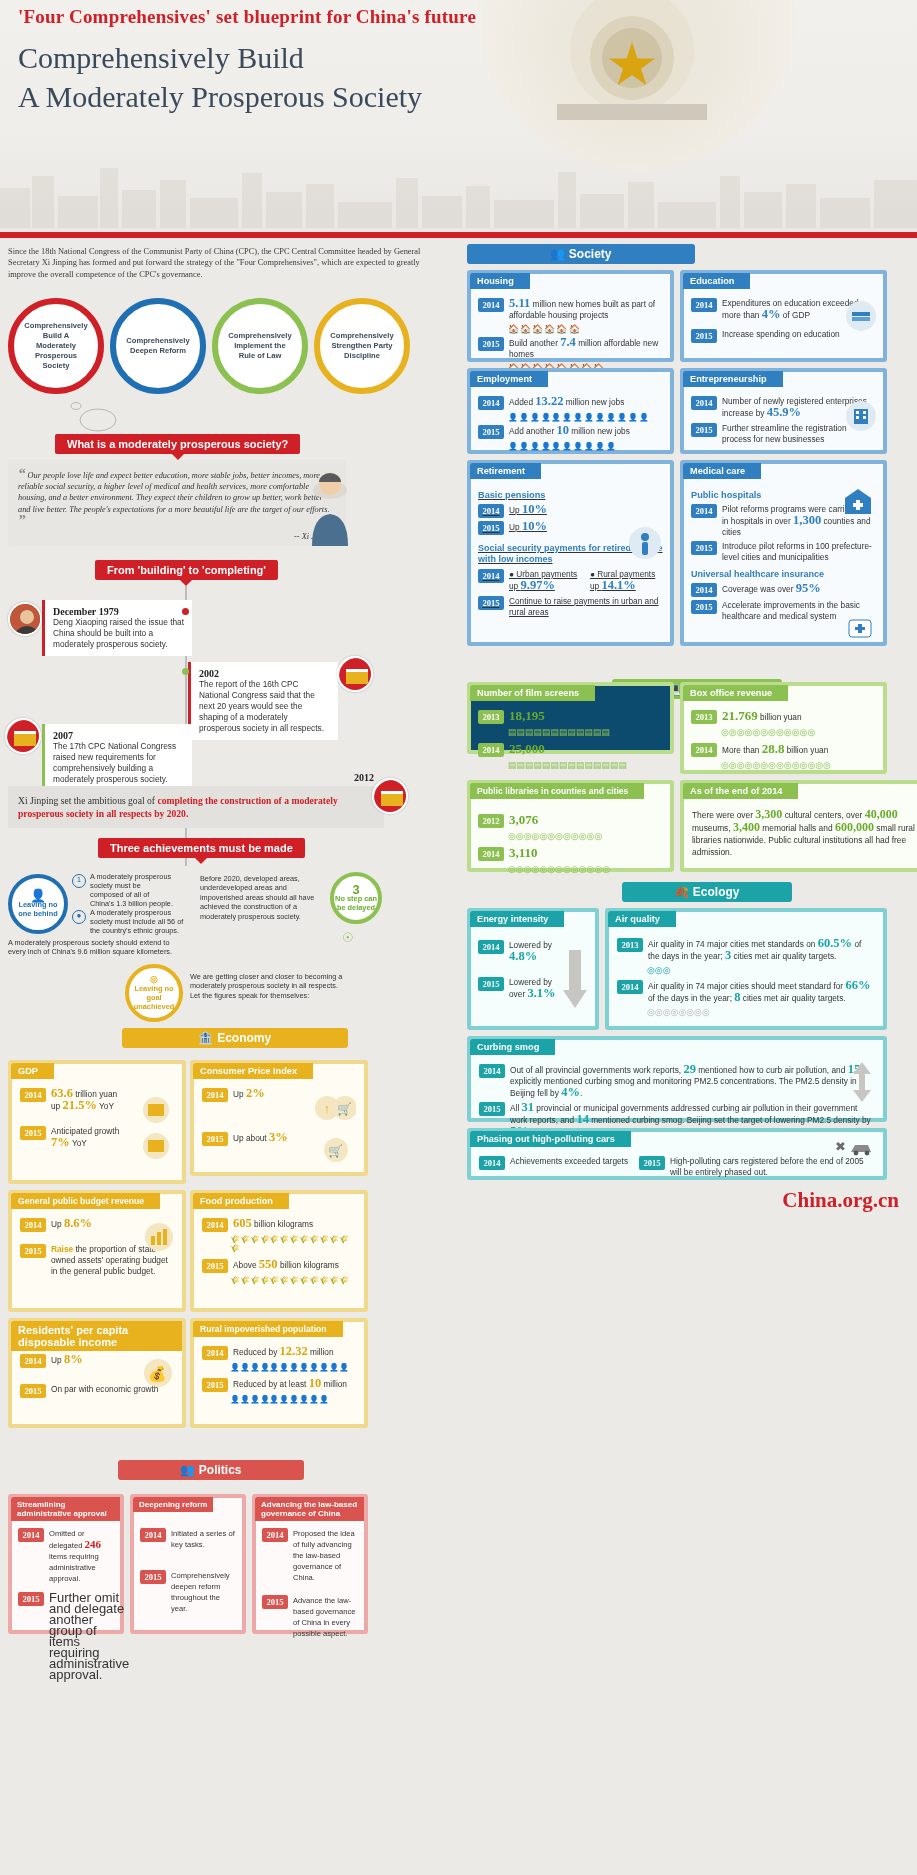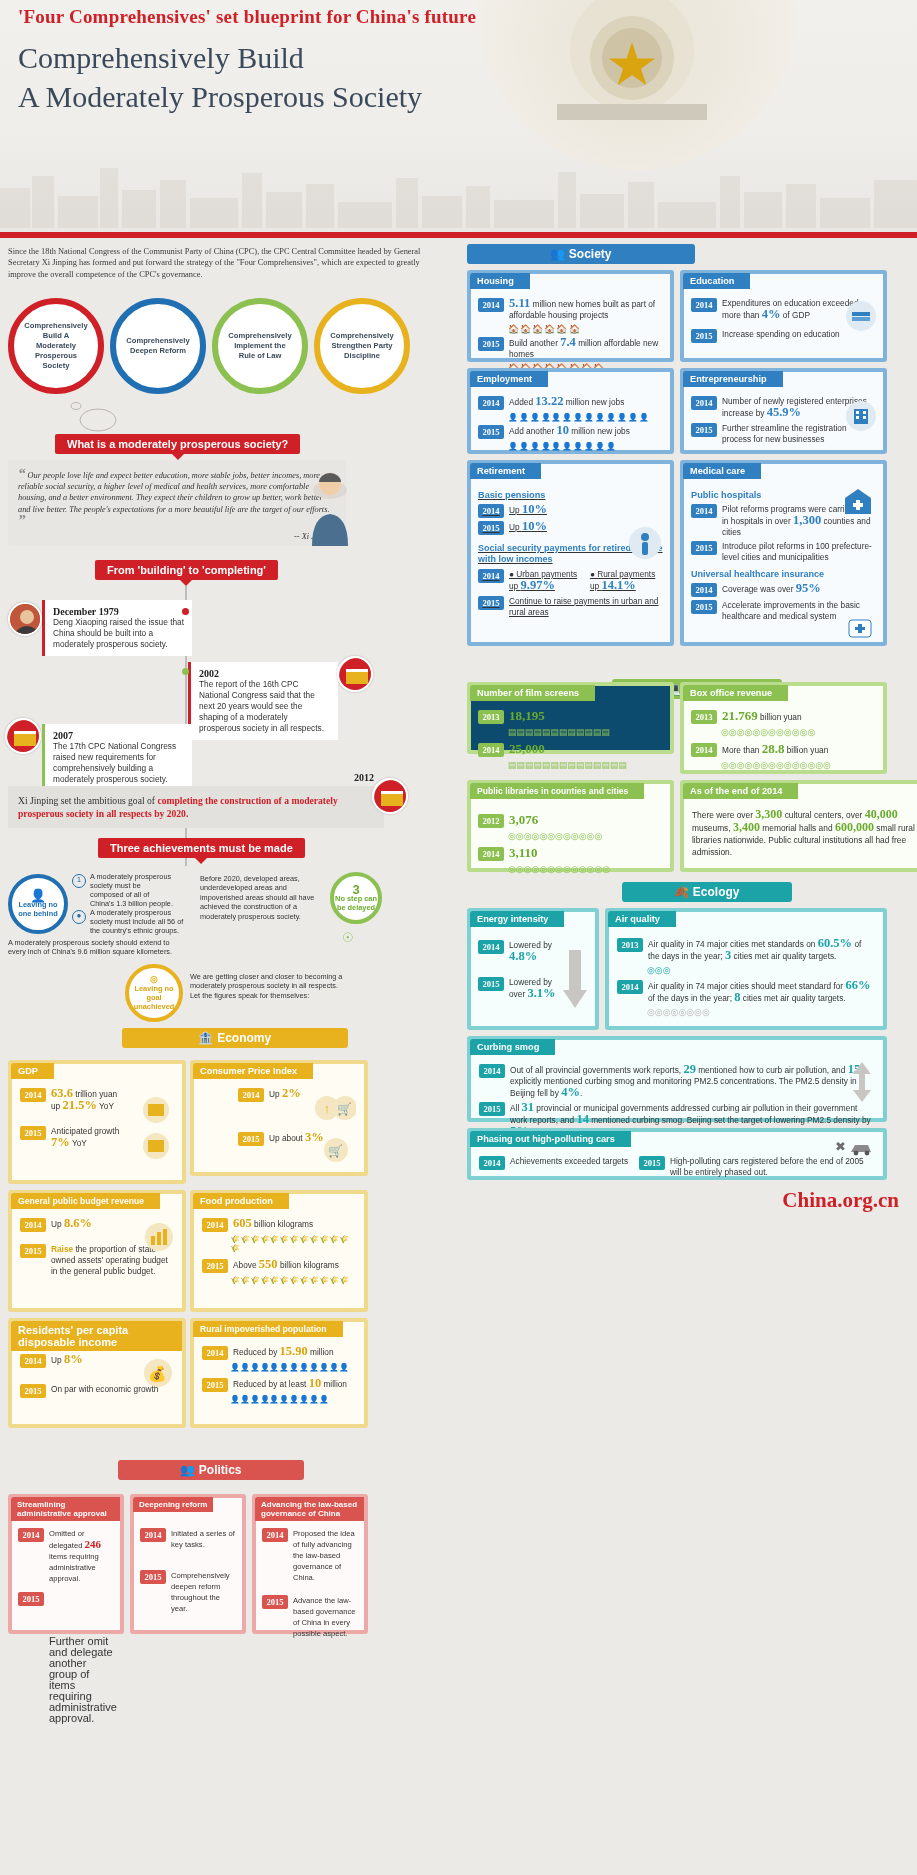--- a/index.html
+++ b/index.html
@@ -331,21 +331,21 @@
       </div>
     </div>
     <svg style="position:absolute;right:8px;top:32px;" width="36" height="70">
       <circle cx="18" cy="14" r="13" fill="#f3e6c0"></circle>
           <rect x="10" y="8" width="16" height="12" fill="#e8b21e"></rect>
       <circle cx="18" cy="50" r="13" fill="#f3e6c0"></circle>
           <rect x="10" y="44" width="16" height="12" fill="#e8b21e"></rect>
     </svg>
   </div>
 
-  <div class="card c-gold-b" style="left:190px; top:822px; width:178px; height:116px; background:#fffdf3;padding-left:36px;">
+  <div class="card c-gold-b" style="left:190px; top:822px; width:178px; height:116px; background:#fffdf3;">
     <div class="card-h c-gold">Consumer Price Index</div>
     <div style="padding:24px 8px 6px 8px;">
       <div class="rowline">
         <span class="yr c-gold">2014</span>
         <span class="rowtxt">Up <b class="big t-gold">2%</b></span>
       </div>
       <div class="rowline" style="margin-top:30px;">
         <span class="yr c-gold">2015</span>
         <span class="rowtxt">Up about <b class="big t-gold">3%</b></span>
       </div>
@@ -412,21 +412,21 @@
       <circle cx="16" cy="15" r="14" fill="#f3e6c0"></circle>
           <text x="16" y="21" font-size="15" text-anchor="middle" fill="#e8b21e">💰</text>
     </svg>
   </div>
 
   <div class="card c-gold-b" style="left:190px; top:1080px; width:178px; height:110px; background:#fffdf3;">
     <div class="card-h c-gold" style="font-size:8.6px;">Rural impoverished population</div>
     <div style="padding:24px 8px 6px 8px;">
       <div class="rowline">
         <span class="yr c-gold">2014</span>
-        <span class="rowtxt">Reduced by <b class="big t-gold">15.90</b> million</span>
+        <span class="rowtxt">Reduced by <b class="big t-gold">12.32</b> million</span>
       </div>
       <div class="ico-row t-gold" style="margin:2px 0 6px 28px;">👤👤👤👤👤👤👤👤👤👤👤👤</div>
       <div class="rowline">
         <span class="yr c-gold">2015</span>
         <span class="rowtxt">Reduced by at least <b class="big t-gold">10</b> million</span>
       </div>
       <div class="ico-row t-gold" style="margin:2px 0 0 28px;">👤👤👤👤👤👤👤👤👤👤</div>
     </div>
   </div>
 
@@ -439,21 +439,21 @@
 
   <div class="card c-red-b" style="left:8px; top:1256px; width:116px; height:140px; background:#fffafa;">
     <div class="card-h c-red" style="font-size:8px; padding:3px 6px;">Streamlining administrative approval</div>
     <div style="padding:30px 6px 6px 6px;">
       <div class="rowline">
         <span class="yr c-red">2014</span>
         <span class="rowtxt" style="font-size:7.6px;">Omitted or delegated <b class="big t-red" style="font-size:11px;">246</b> items requiring administrative approval.</span>
       </div>
       <div class="rowline" style="margin-top:8px;">
         <span class="yr c-red">2015</span>
-        <span class="rowtxt" style="font-size:11px;margin-top:44px;">Further omit and delegate another group of items requiring administrative approval.</span>
+        <span class="rowtxt" style="font-size:13px;">Further omit and delegate another group of items requiring administrative approval.</span>
       </div>
     </div>
   </div>
 
   <div class="card c-red-b" style="left:130px; top:1256px; width:116px; height:140px; background:#fffafa;">
     <div class="card-h c-red" style="font-size:8px; padding:3px 6px;">Deepening reform</div>
     <div style="padding:30px 6px 6px 6px;">
       <div class="rowline">
         <span class="yr c-red">2014</span>
         <span class="rowtxt" style="font-size:7.6px;">Initiated a series of key tasks.</span>

